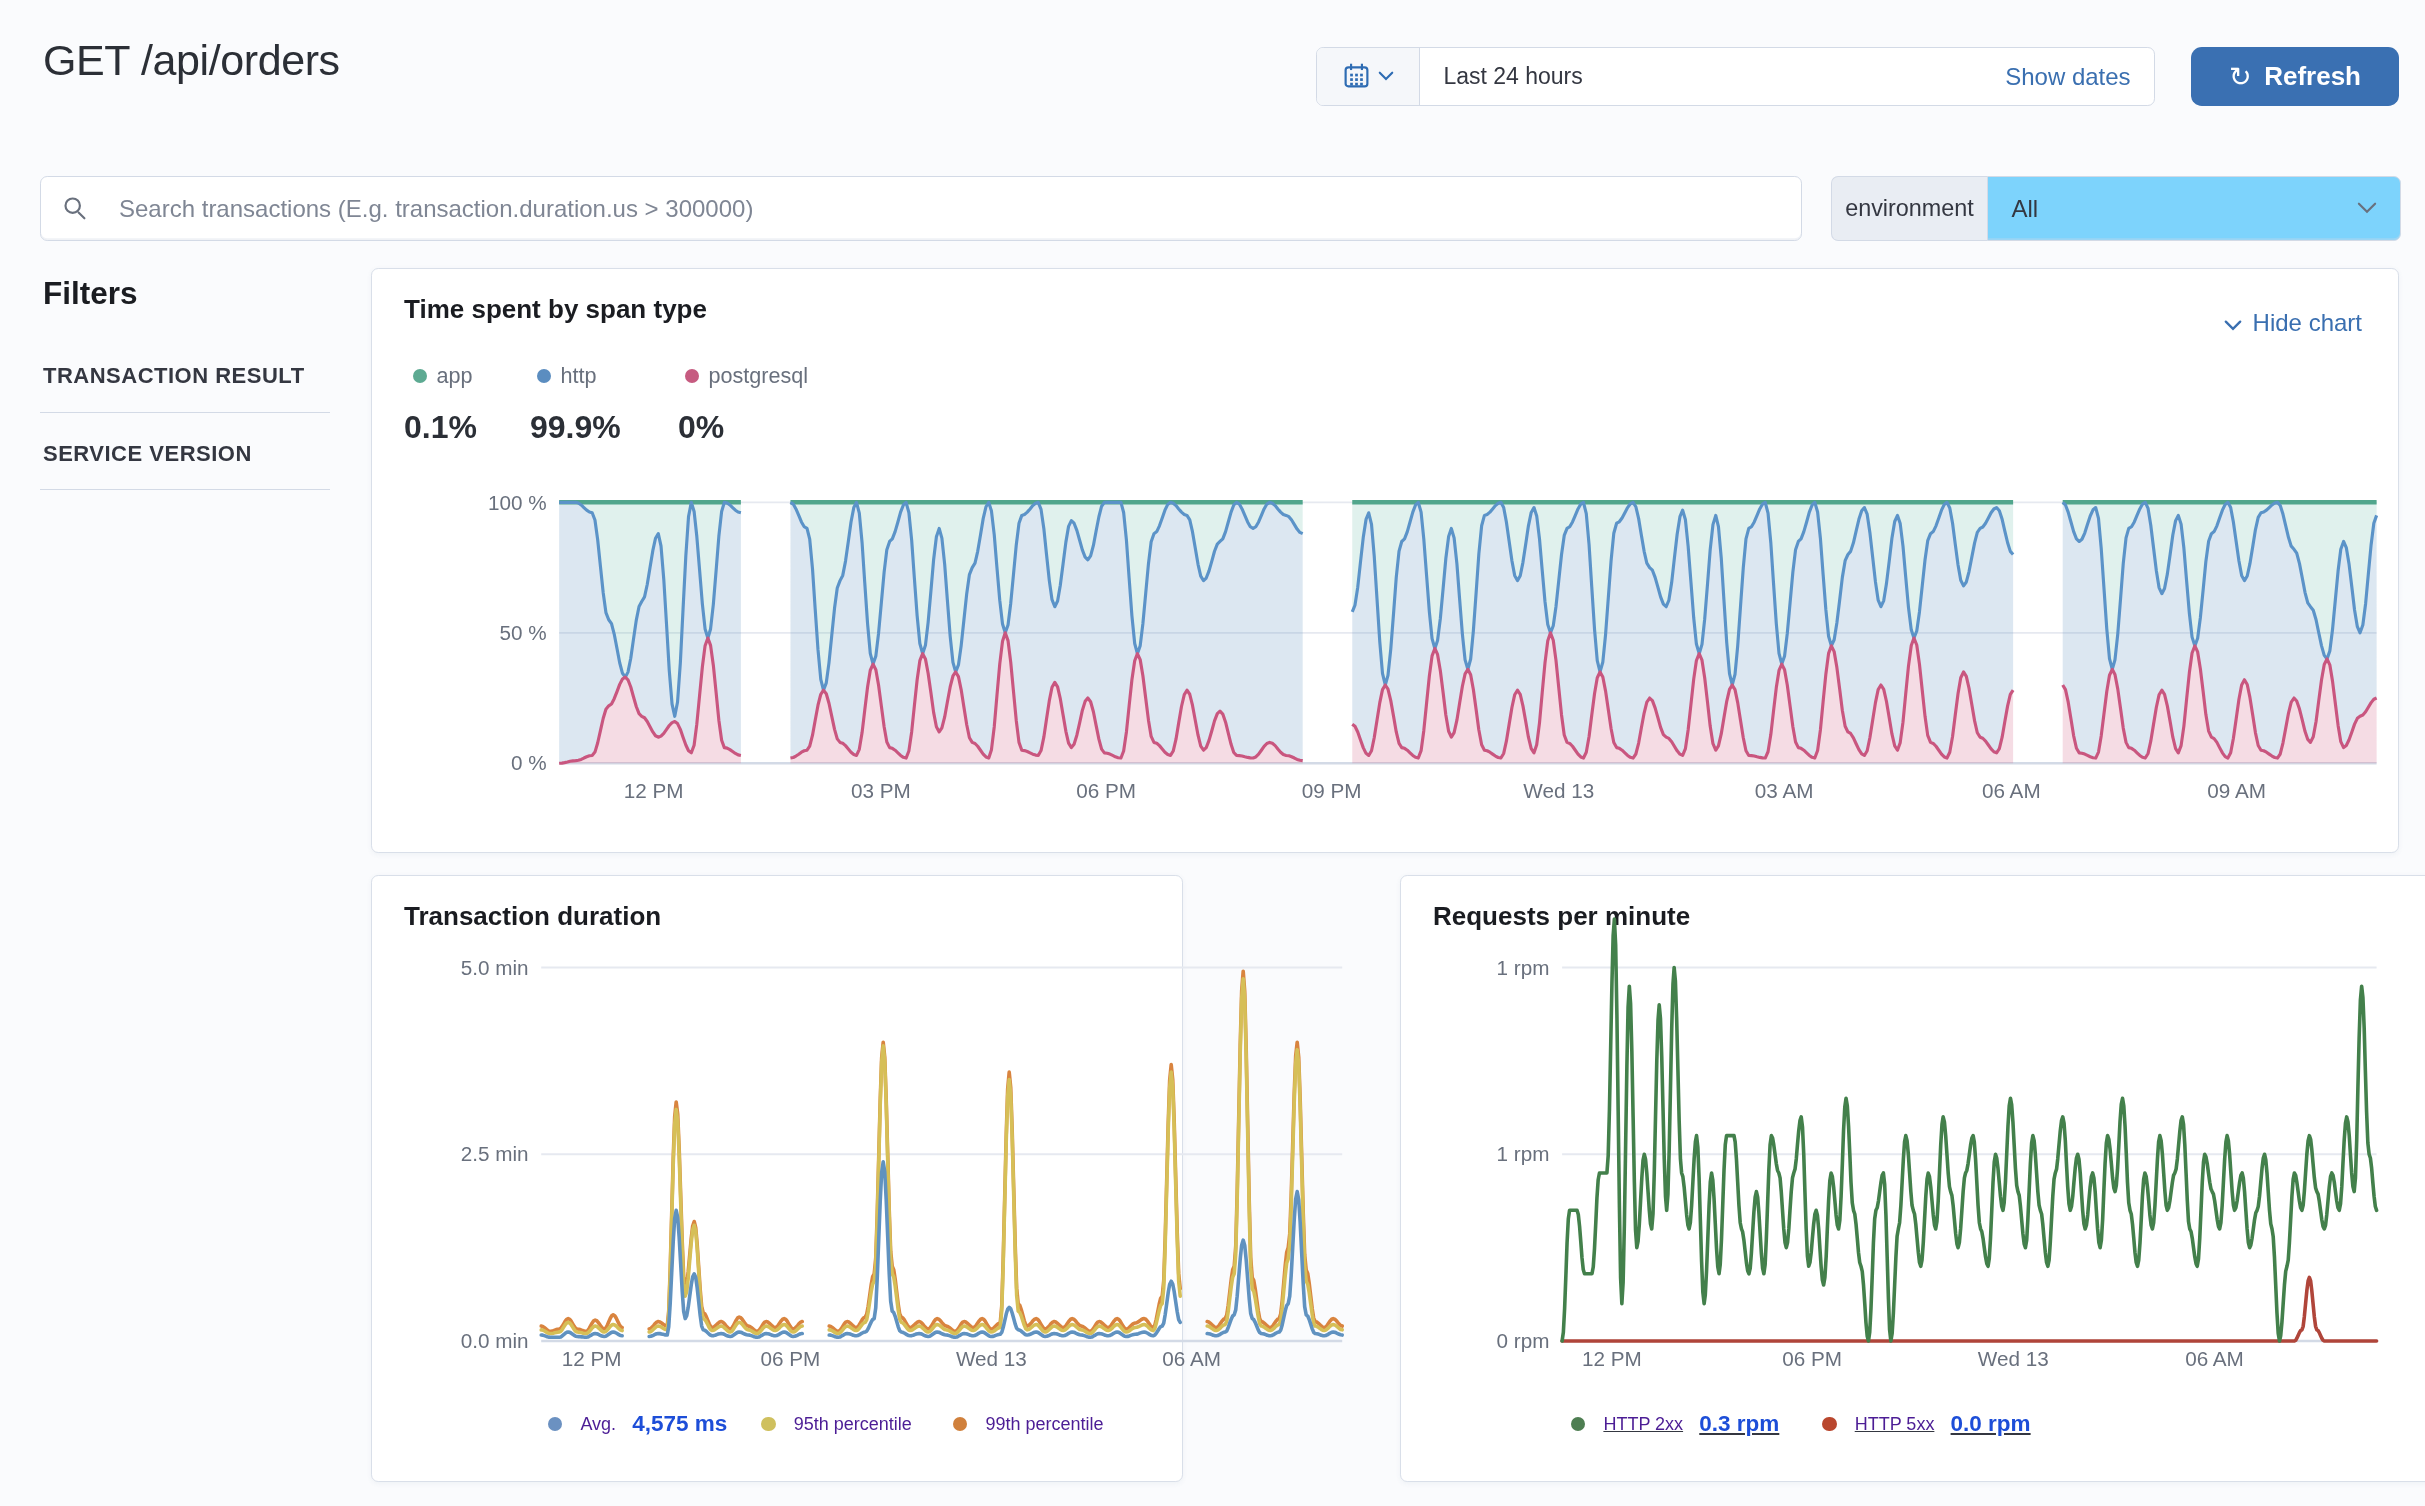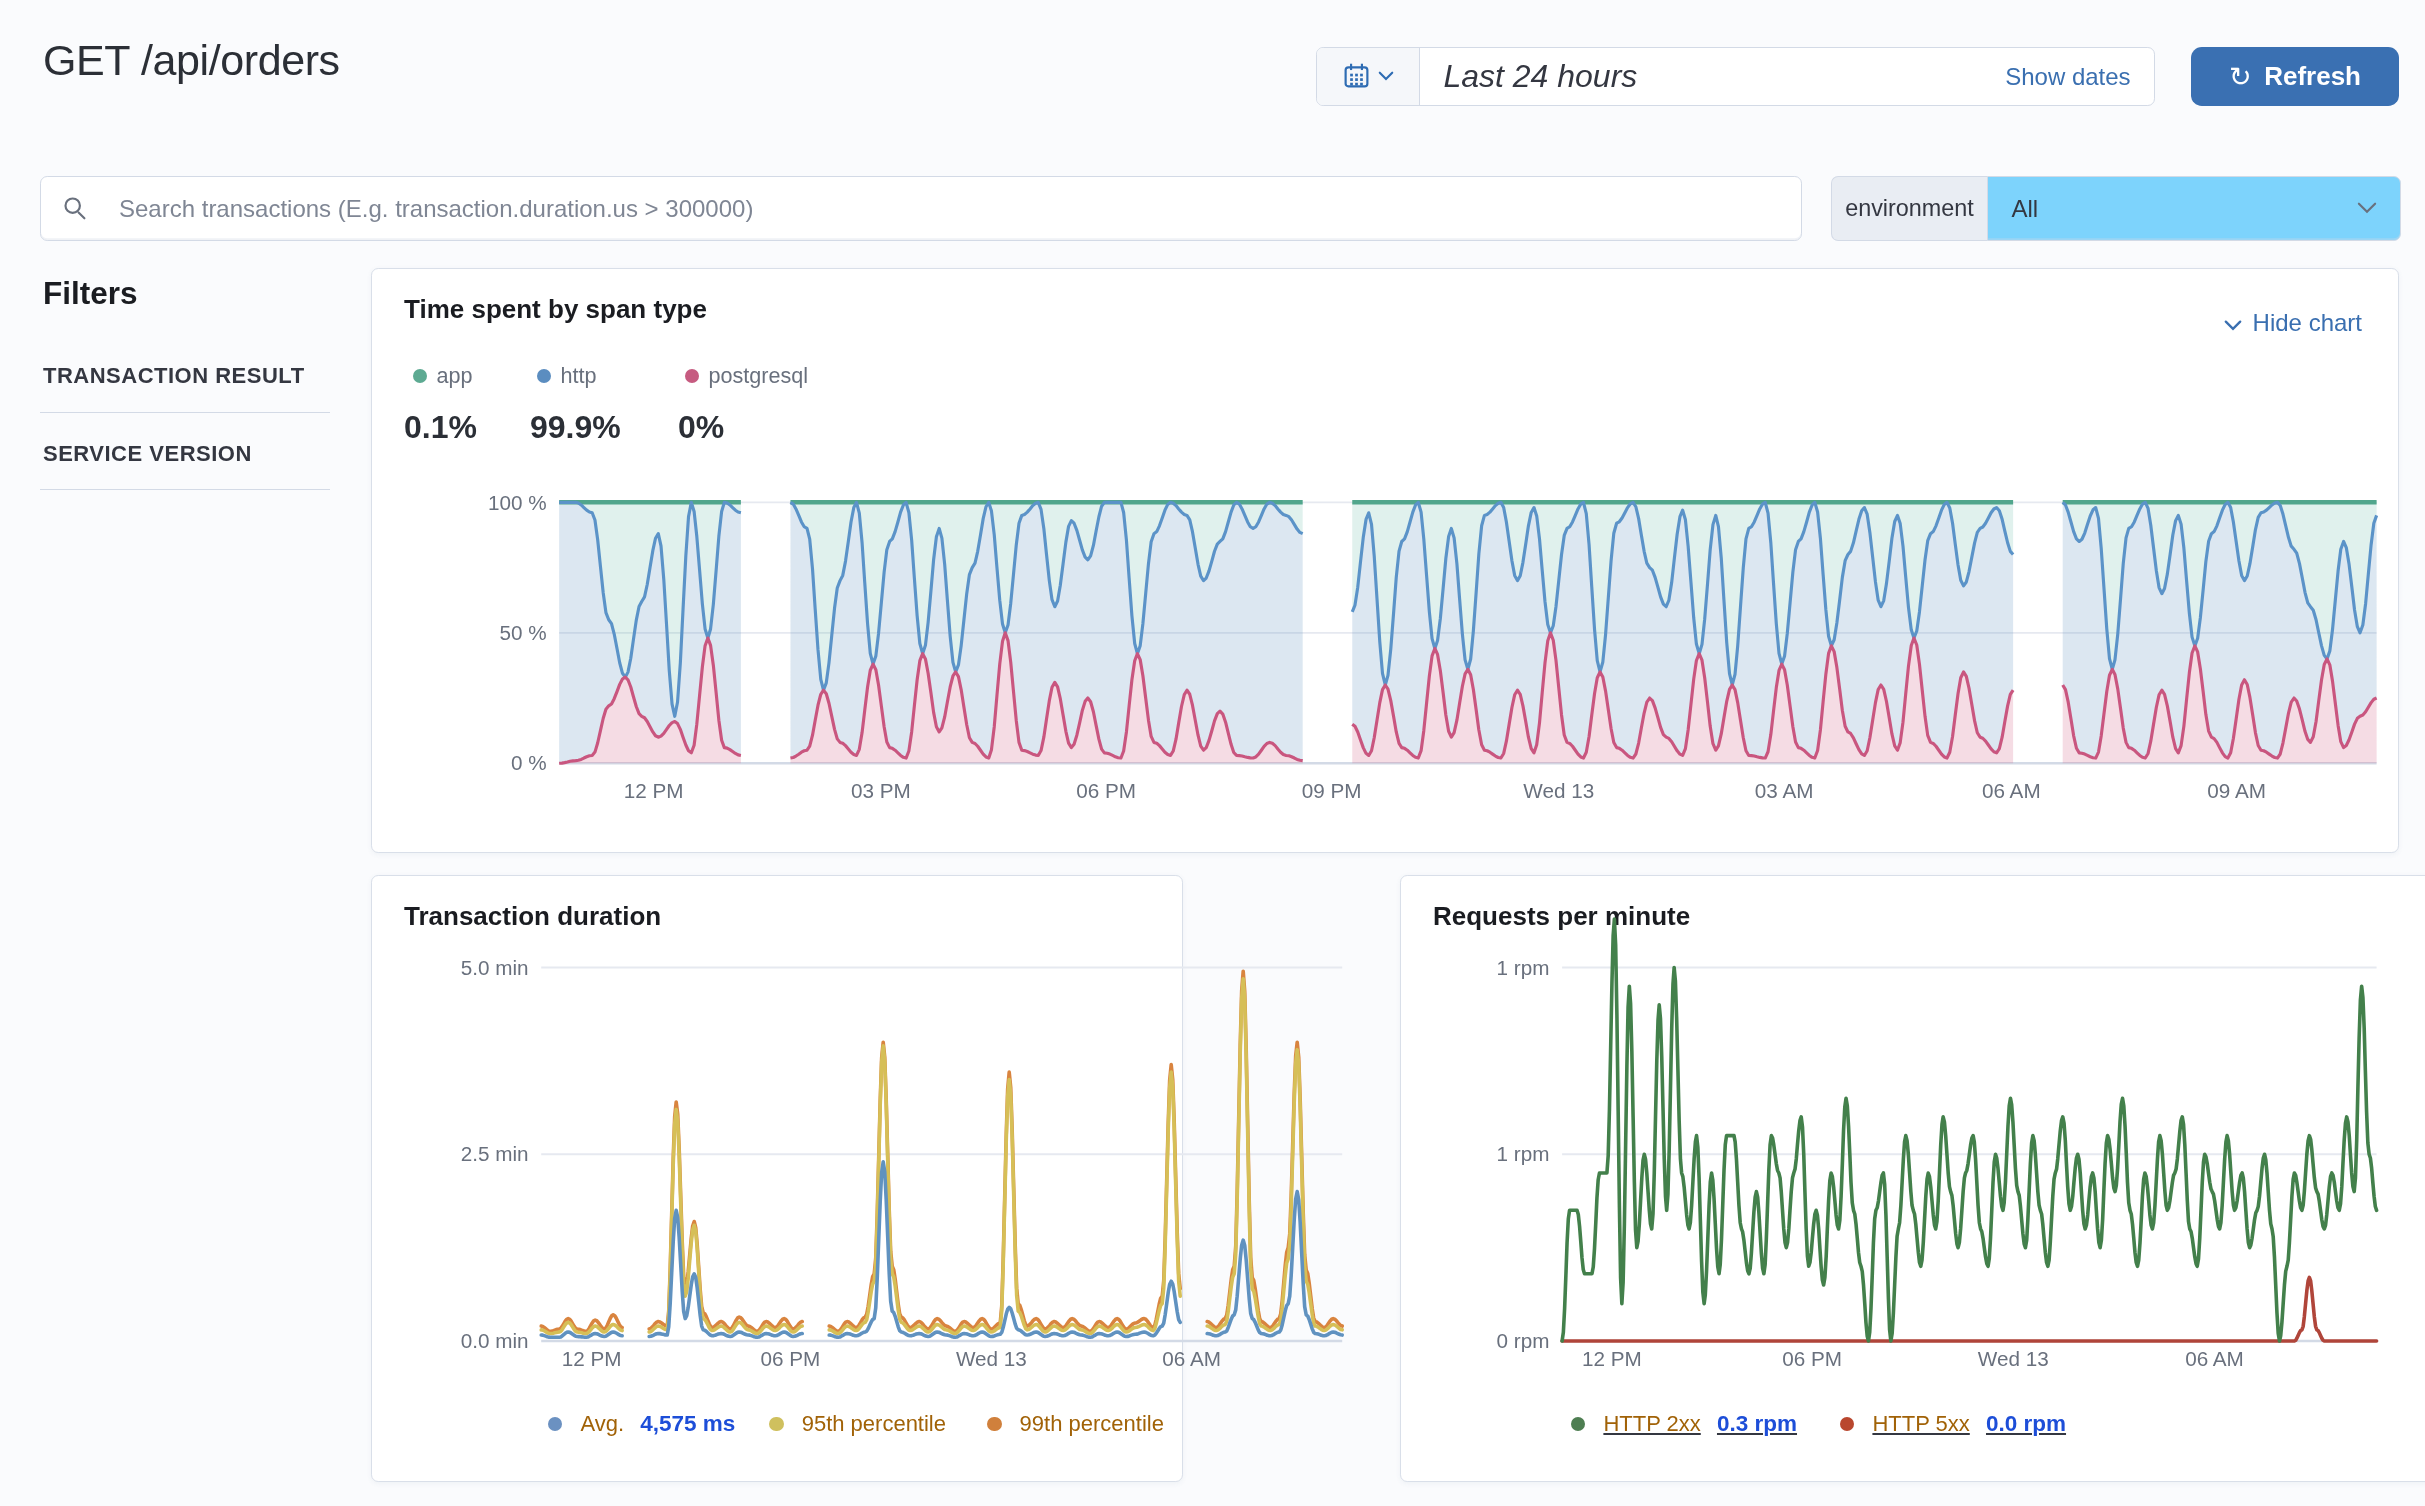--- a/index.html
+++ b/index.html
@@ -19,21 +19,21 @@
   .datepicker {
     left:1316px; top:47px; width:839px; height:59px;
     background:#fff; border:0.9px solid #d3dae6; border-radius:7.2px;
     display:flex; align-items:center;
   }
   .dp-quick {
     width:103px; height:100%; background:#f5f7fa; border:none; border-right:0.9px solid #d3dae6;
     border-radius:6.3px 0 0 6.3px; display:flex; align-items:center; justify-content:center; gap:7.2px;
     color:#2e6cb3; cursor:pointer;
   }
-  .dp-value { flex:1; padding-left:23.4px; font-size:32px; color:#343741; text-align:left; background:none; border:none; cursor:pointer; font-family:inherit;font-style:italic;}
+  .dp-value { flex:1; padding-left:23.4px; font-size:23px; color:#343741; text-align:left; background:none; border:none; cursor:pointer; font-family:inherit;}
   .dp-showdates { background:none; border:none; font-family:inherit; font-size:24px; color:#3a6fb0; padding-right:23.4px; cursor:pointer; }
 
   .refresh-btn {
     left:2191px; top:47px; width:208px; height:59px;
     background:#3a70b2; color:#fff; border:none; border-radius:10.8px;
     font-family:inherit; font-size:26px; font-weight:600;
     display:flex; align-items:center; justify-content:center; gap:12.6px; cursor:pointer;
   }
   .refresh-glyph { font-family:"DejaVu Sans", sans-serif; font-size:27px; font-weight:400; line-height:1; }
 
@@ -99,21 +99,21 @@
   #span-svg { top:218px; }
   #dur-svg, #rpm-svg { top:15.3px; }
 
   svg text.ytick, svg text.xtick { fill:#69707d; font-size:23px; font-family:"Liberation Sans", sans-serif; }
   svg line.grid { stroke:#e6e9f0; stroke-width:2; }
   svg line.axisline { stroke:#d3dae6; stroke-width:3; }
 
   .chart-legend { position:absolute; top:535px; display:flex; align-items:center; }
   #card-dur .chart-legend { left:176px; gap:34px; }
   #card-rpm .chart-legend { left:170px; gap:43px;text-decoration:underline; }
-  .chart-legend .lbl { font-size:22px; color:#a16207; margin:0 7.2px 0 9px; }
+  .chart-legend .lbl { font-size:18px; color:#4c1d95; margin:0 7.2px 0 9px; }
   .chart-legend .val { font-size:22.5px; font-weight:700; color:#1d4ed8; }
 </style>
 </head>
 <body>
 
 <h1 class="abs page-title">GET /api/orders</h1>
 
 <div class="abs datepicker">
   <button class="dp-quick">
     <span>

